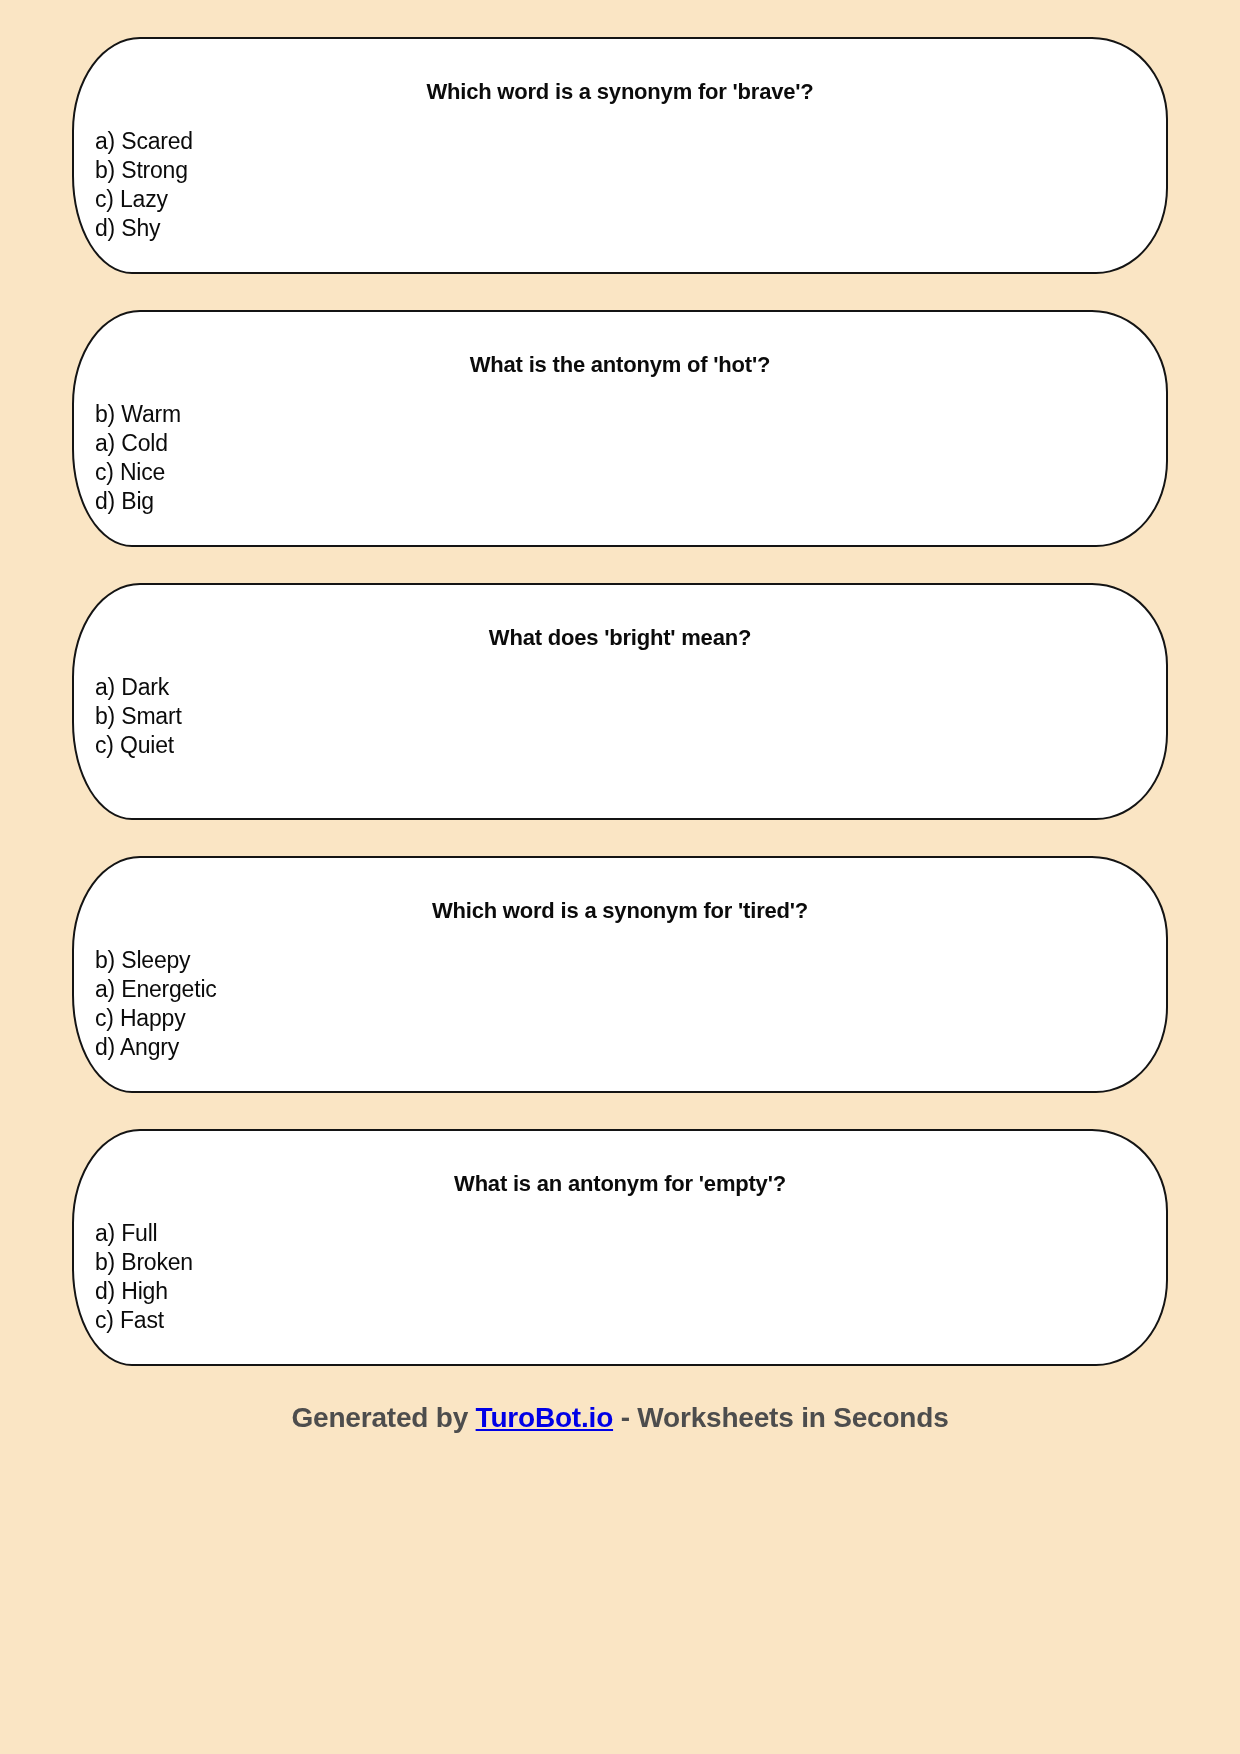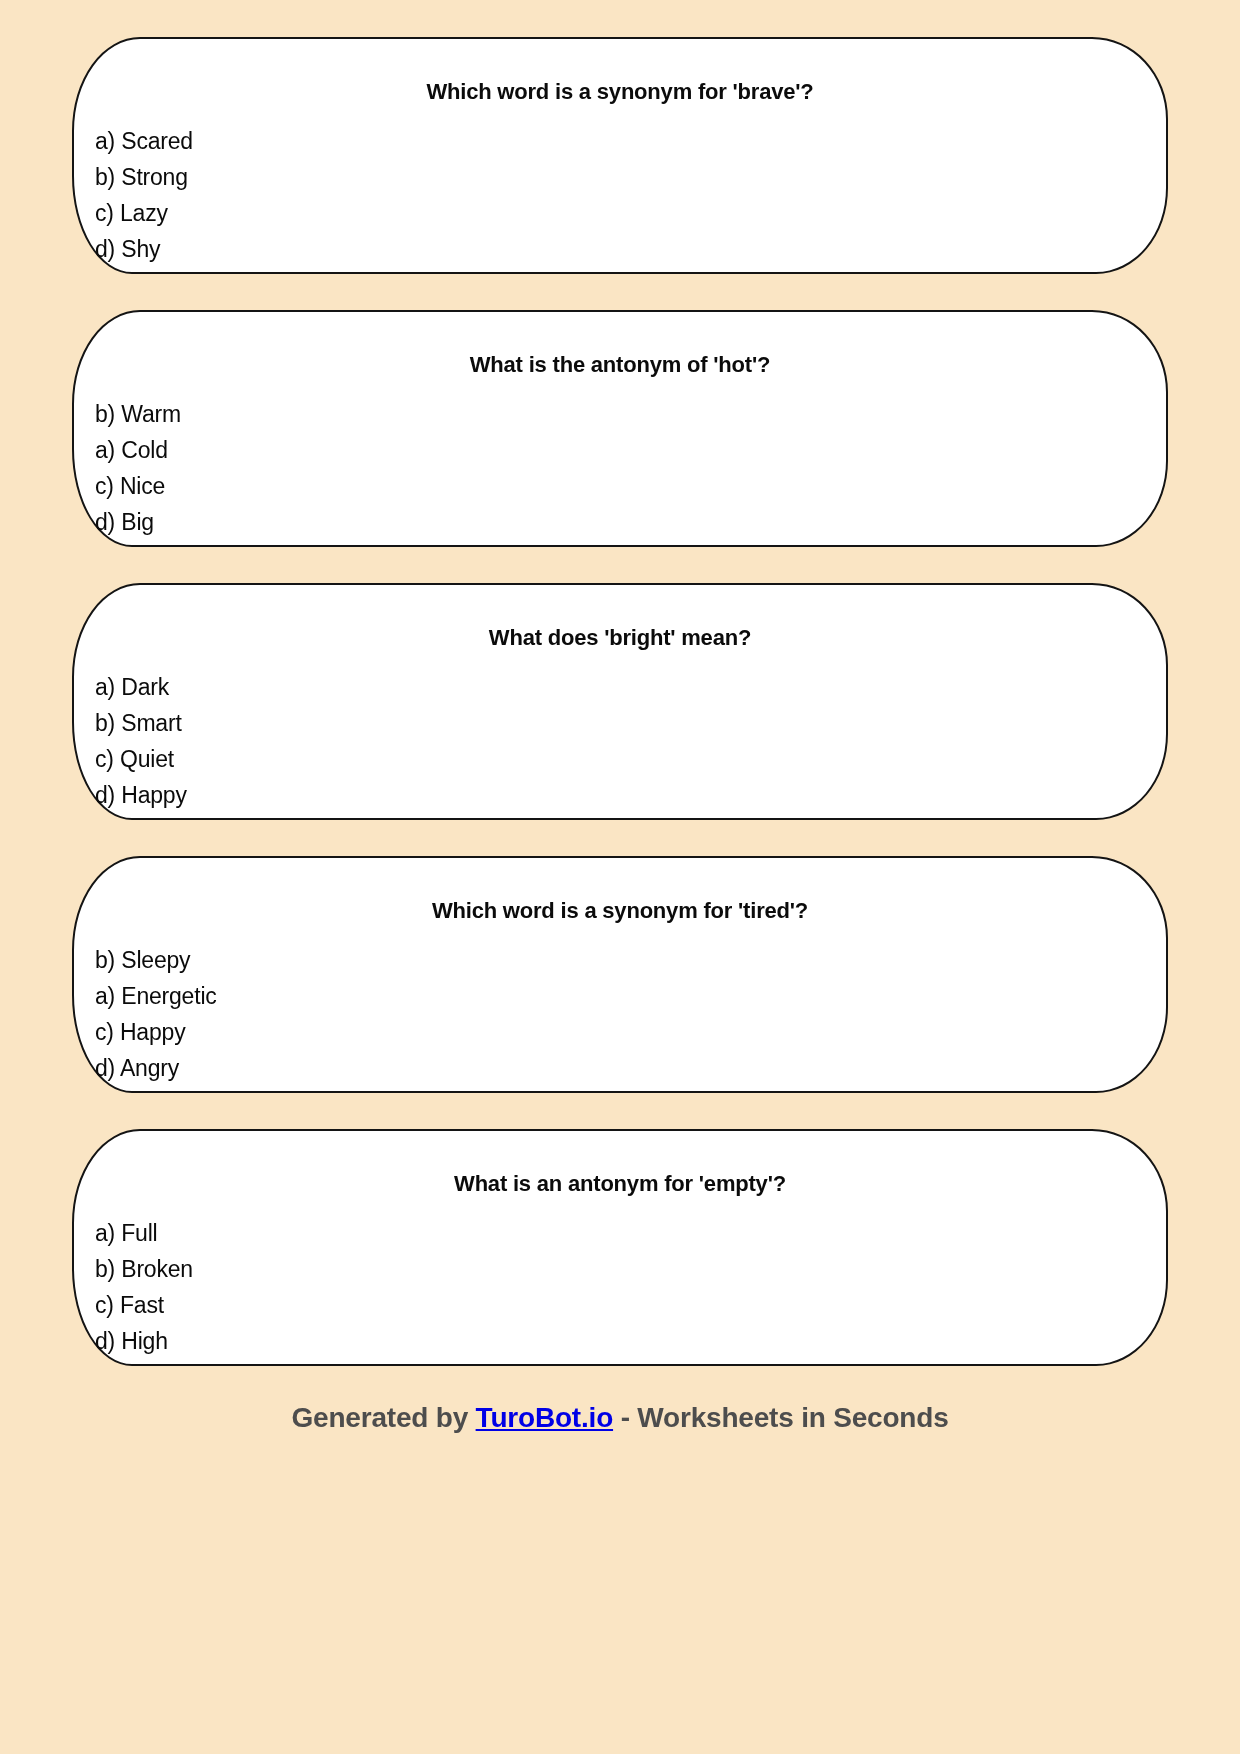--- a/index.html
+++ b/index.html
@@ -31,21 +31,21 @@
     font-size: 22px;
     font-weight: bold;
     color: #0b0b0b;
     letter-spacing: -0.2px;
   }
   .options {
     margin-top: 25px;
     padding-left: 21px;
     display: flex;
     flex-direction: column;
-    gap: 13px;
+    gap: 6px;
   }
   .option {
     font-size: 23px;
     color: #0b0b0b;
     line-height: 23px;
     letter-spacing: -0.2px;
   }
   .footer {
     margin-top: 30px;
     text-align: center;
@@ -86,41 +86,40 @@
           <div class="option">d) Big</div>
         </div>
   </section>
 
   <section class="card">
     <h2 class="card-title">What does 'bright' mean?</h2>
     <div class="options">
           <div class="option">a) Dark</div>
           <div class="option">b) Smart</div>
           <div class="option">c) Quiet</div>
-          <div class="option">d) Happy</div>
         </div>
   </section>
 
   <section class="card">
     <h2 class="card-title">Which word is a synonym for 'tired'?</h2>
     <div class="options">
           <div class="option">b) Sleepy</div>
           <div class="option">a) Energetic</div>
           <div class="option">c) Happy</div>
           <div class="option">d) Angry</div>
         </div>
   </section>
 
   <section class="card">
     <h2 class="card-title">What is an antonym for 'empty'?</h2>
     <div class="options">
           <div class="option">a) Full</div>
           <div class="option">b) Broken</div>
+          <div class="option">d) High</div>
           <div class="option">c) Fast</div>
-          <div class="option">d) High</div>
         </div>
   </section>
 
 </main>
 
   <footer class="footer"><span>Generated by </span><a class="footer-link">TuroBot.io</a><span> - Worksheets in Seconds</span></footer>
 
 </div>
 
 </body></html>

